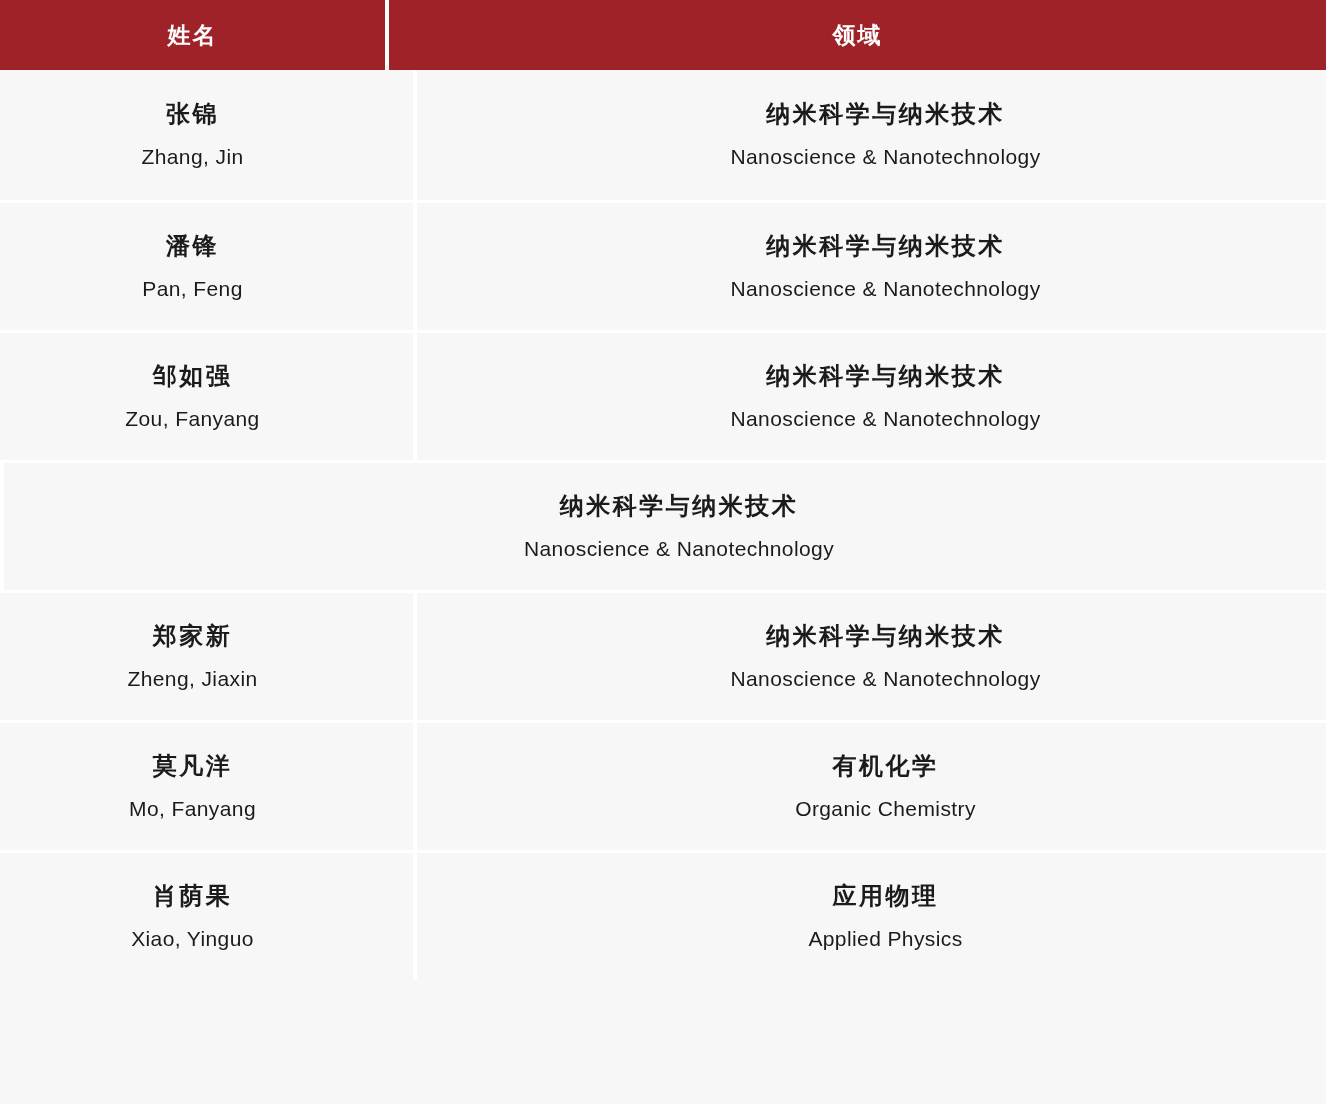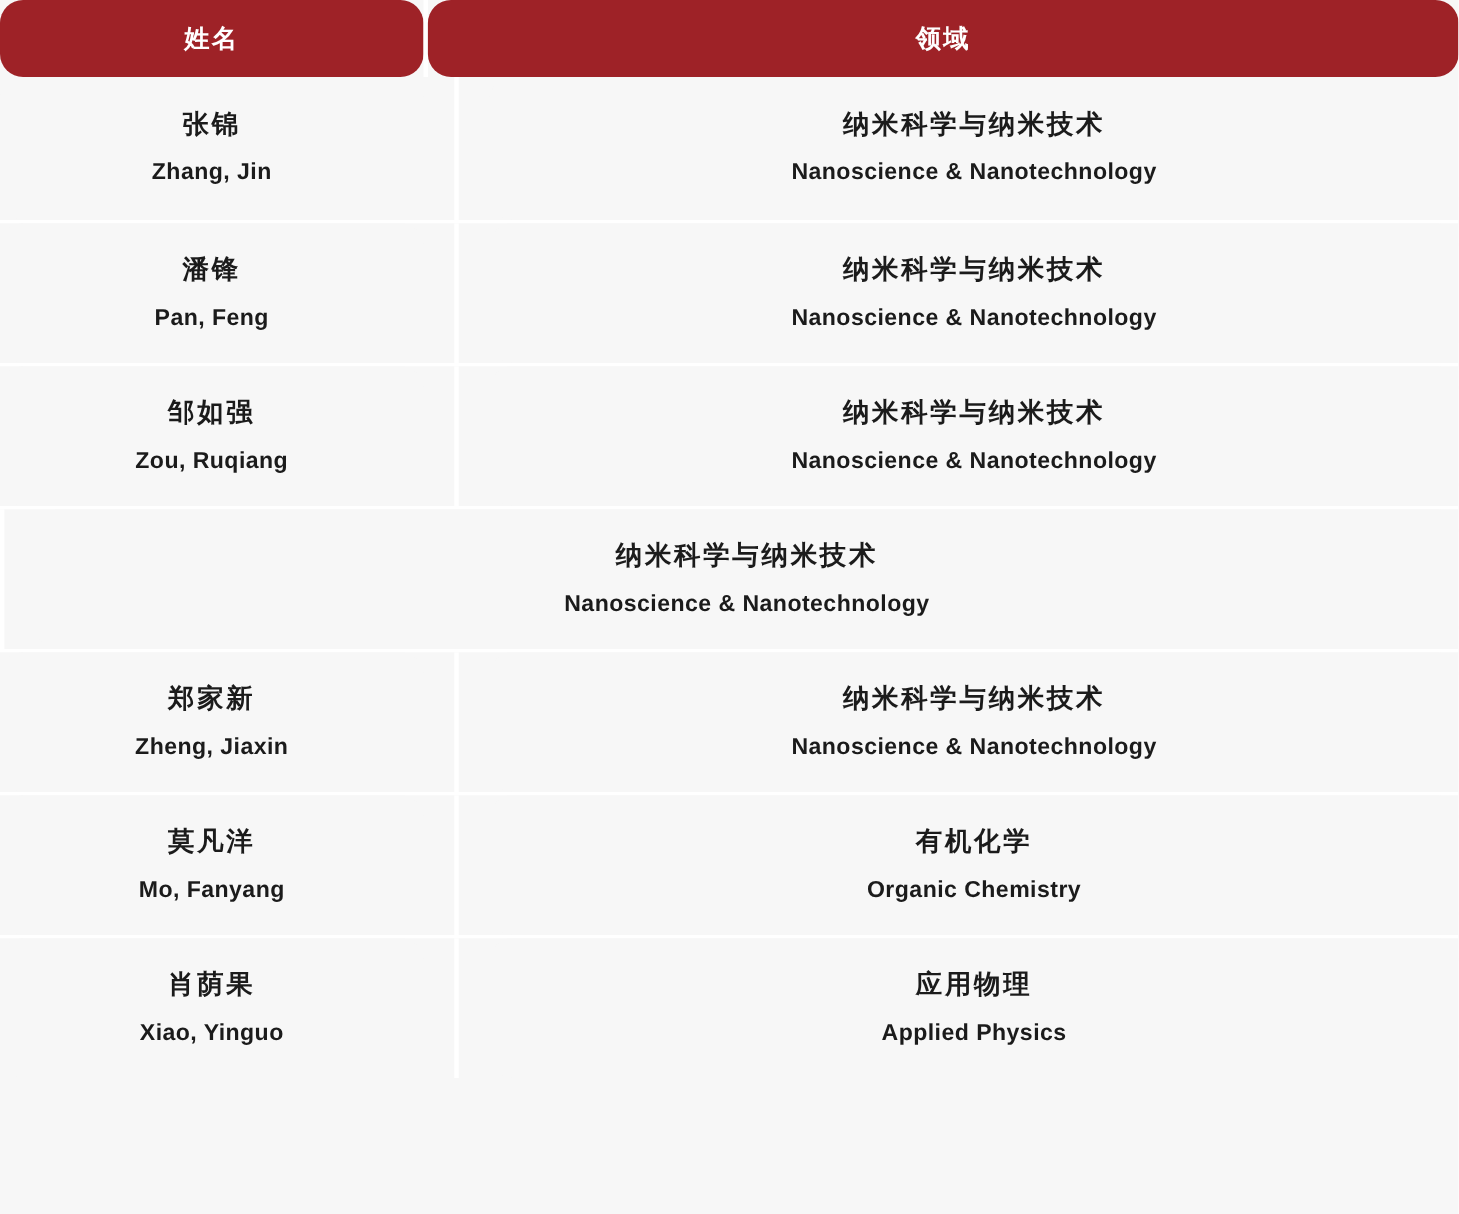--- a/index.html
+++ b/index.html
@@ -30,21 +30,20 @@
   .body-row  { height: 130px; gap: 28px; }
   #rows .body-row + .body-row { border-top: 3px solid var(--divider); }
 
   .cell {
     display: flex;
     flex-direction: column;
     align-items: center;
     justify-content: center;
     gap: 15px;
     text-align: right;
-    border-radius: 21px;
   }
   .col1 { width: 385px; flex: 0 0 385px; }
   .col2 { flex: 1 1 auto; }
 
   .vdiv {
     width: 4px;
     flex: 0 0 4px;
     background: var(--divider);
   }
 
@@ -60,21 +59,21 @@
 
   .zh {
     font-size: 24px;
     font-weight: 700;
     letter-spacing: 2.5px;
     line-height: 1.25;
     color: var(--text);
   }
   .en {
     font-size: 21px;
-    font-weight: 700;
+    font-weight: 400;
     letter-spacing: 0.4px;
     line-height: 1.25;
     color: var(--text);
   }
 </style>
 </head>
 <body>
 
 <div class="page">
 
@@ -106,21 +105,21 @@
     <div class="cell col2">
       <div class="zh">纳米科学与纳米技术</div>
       <div class="en">Nanoscience &amp; Nanotechnology</div>
     </div>
   </div>
 
 
   <div class="row body-row">
     <div class="cell col1">
       <div class="zh">邹如强</div>
-      <div class="en">Zou, Ruqiang</div>
+      <div class="en">Zou, Fanyang</div>
     </div>
     <div class="vdiv"></div>
     <div class="cell col2">
       <div class="zh">纳米科学与纳米技术</div>
       <div class="en">Nanoscience &amp; Nanotechnology</div>
     </div>
   </div>
 
   <div class="row body-row">
     <div class="vdiv"></div>

